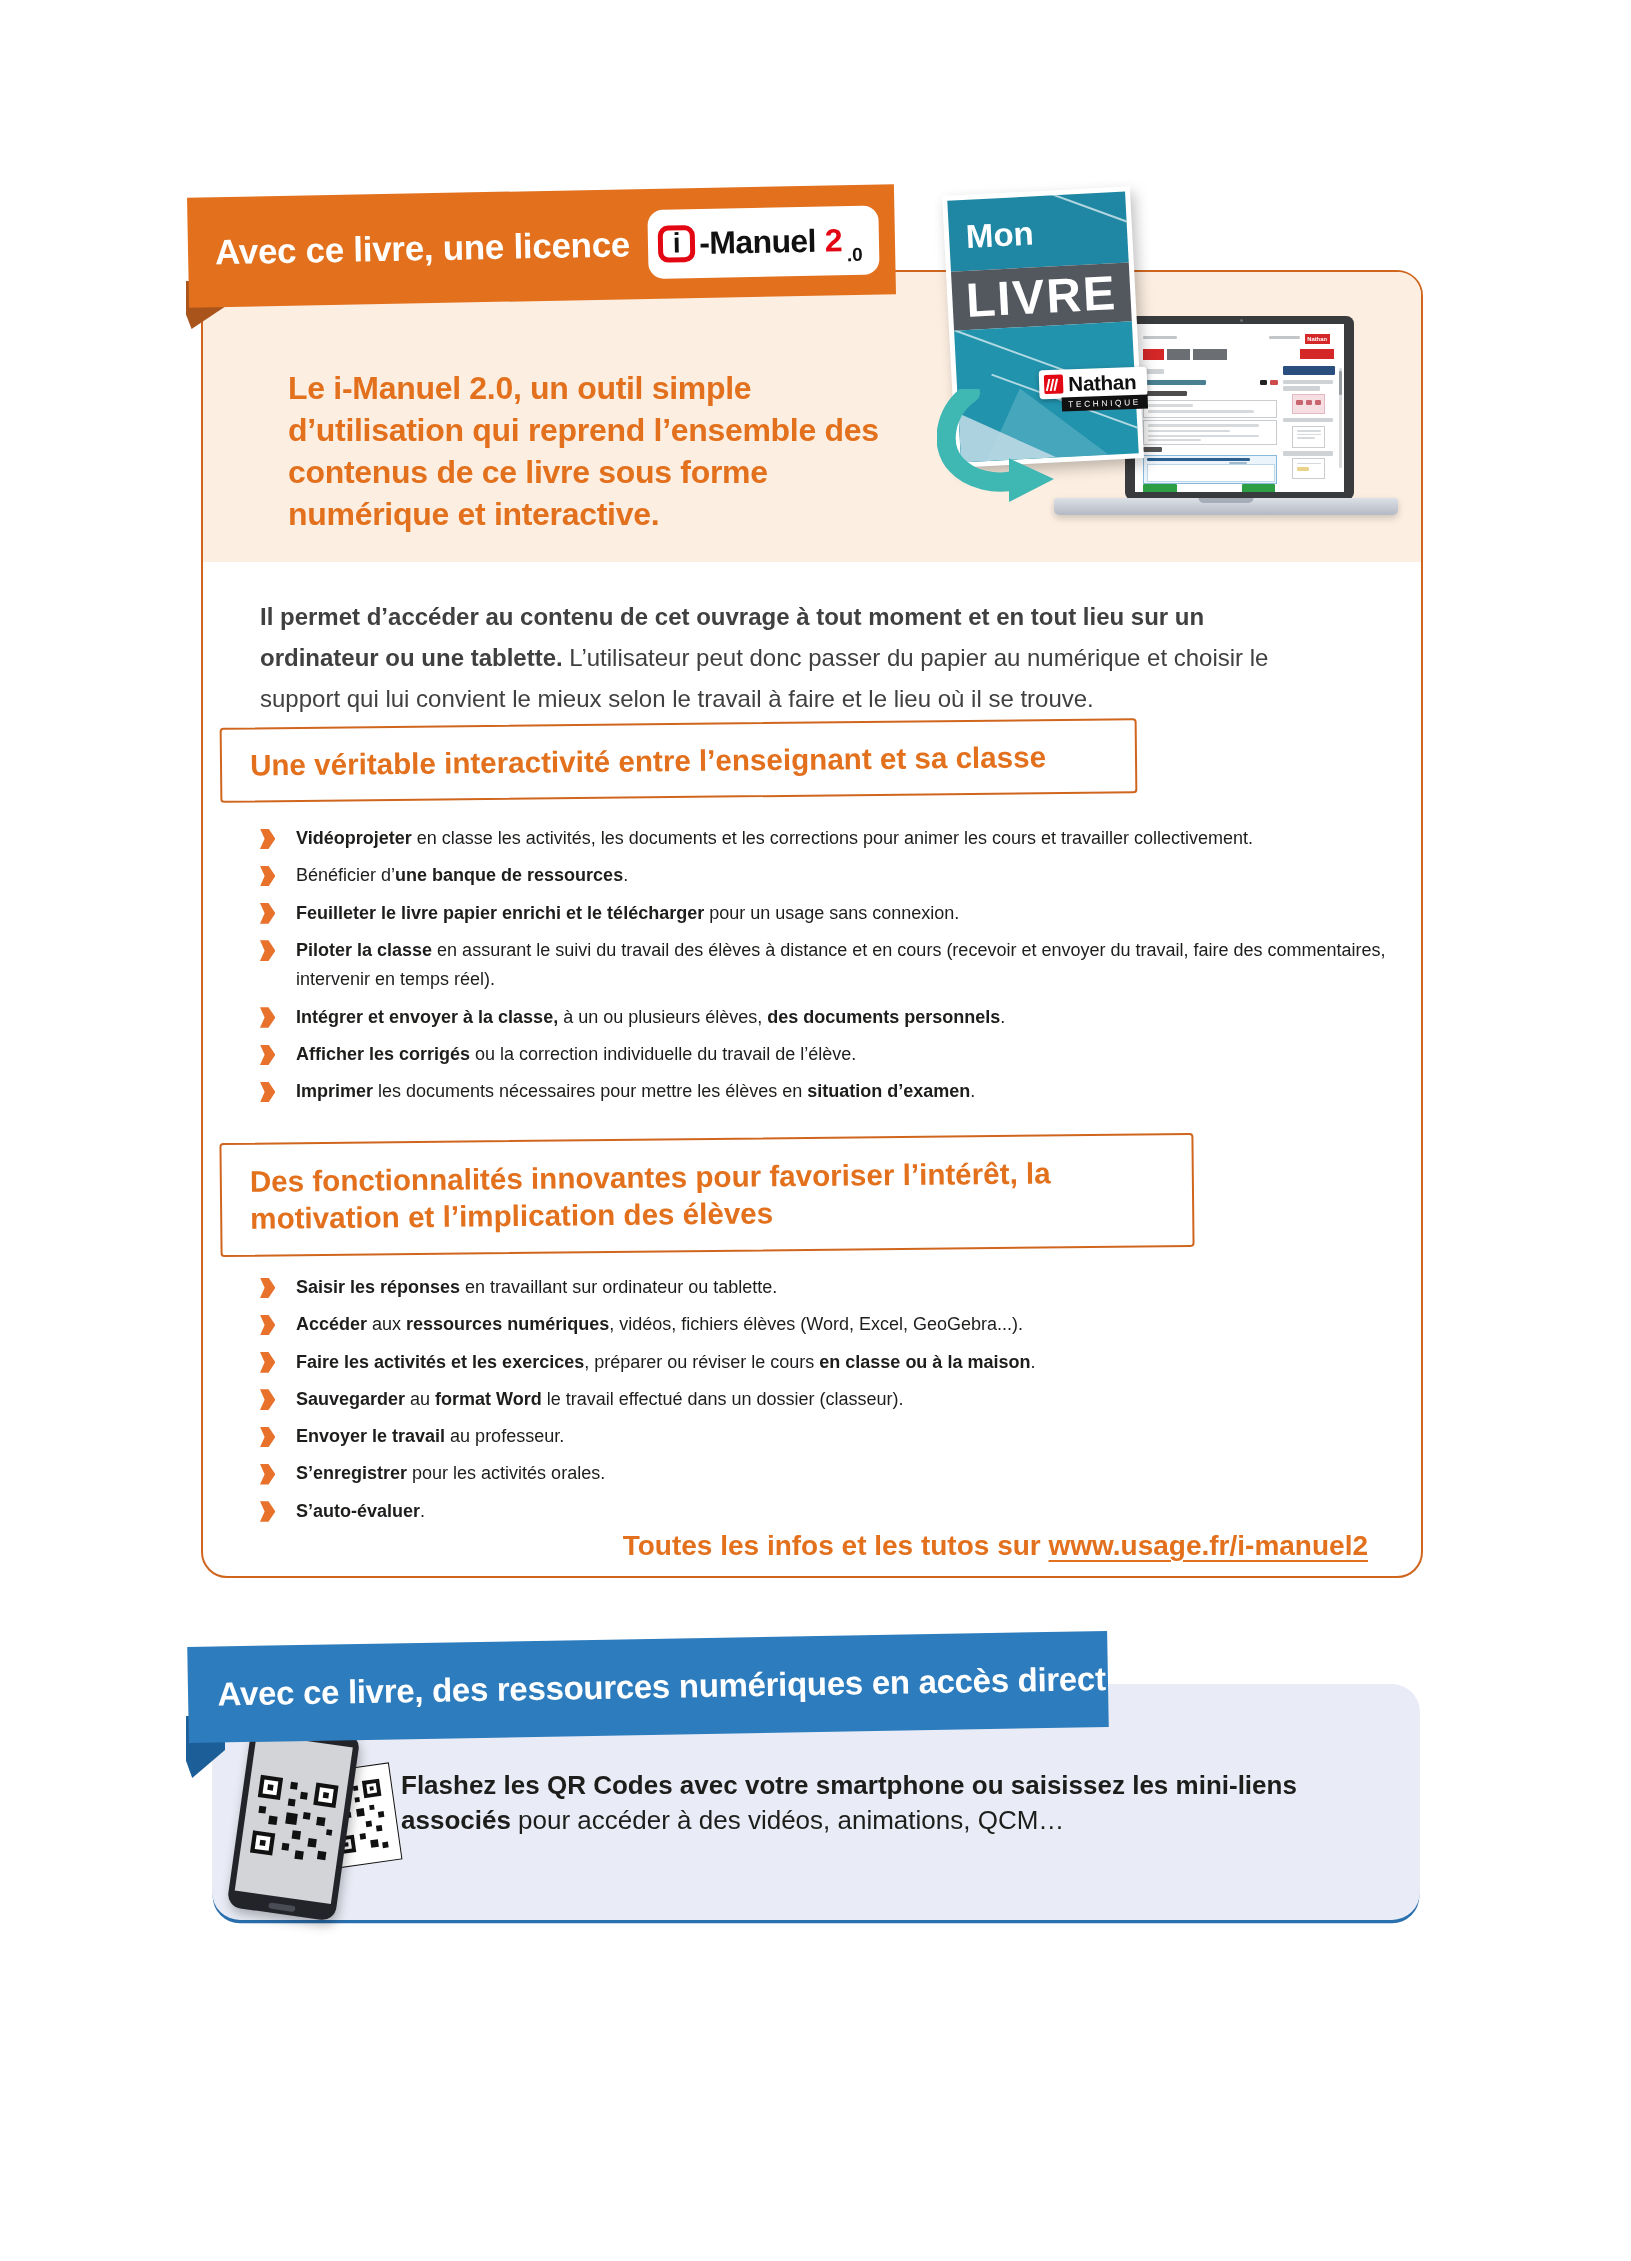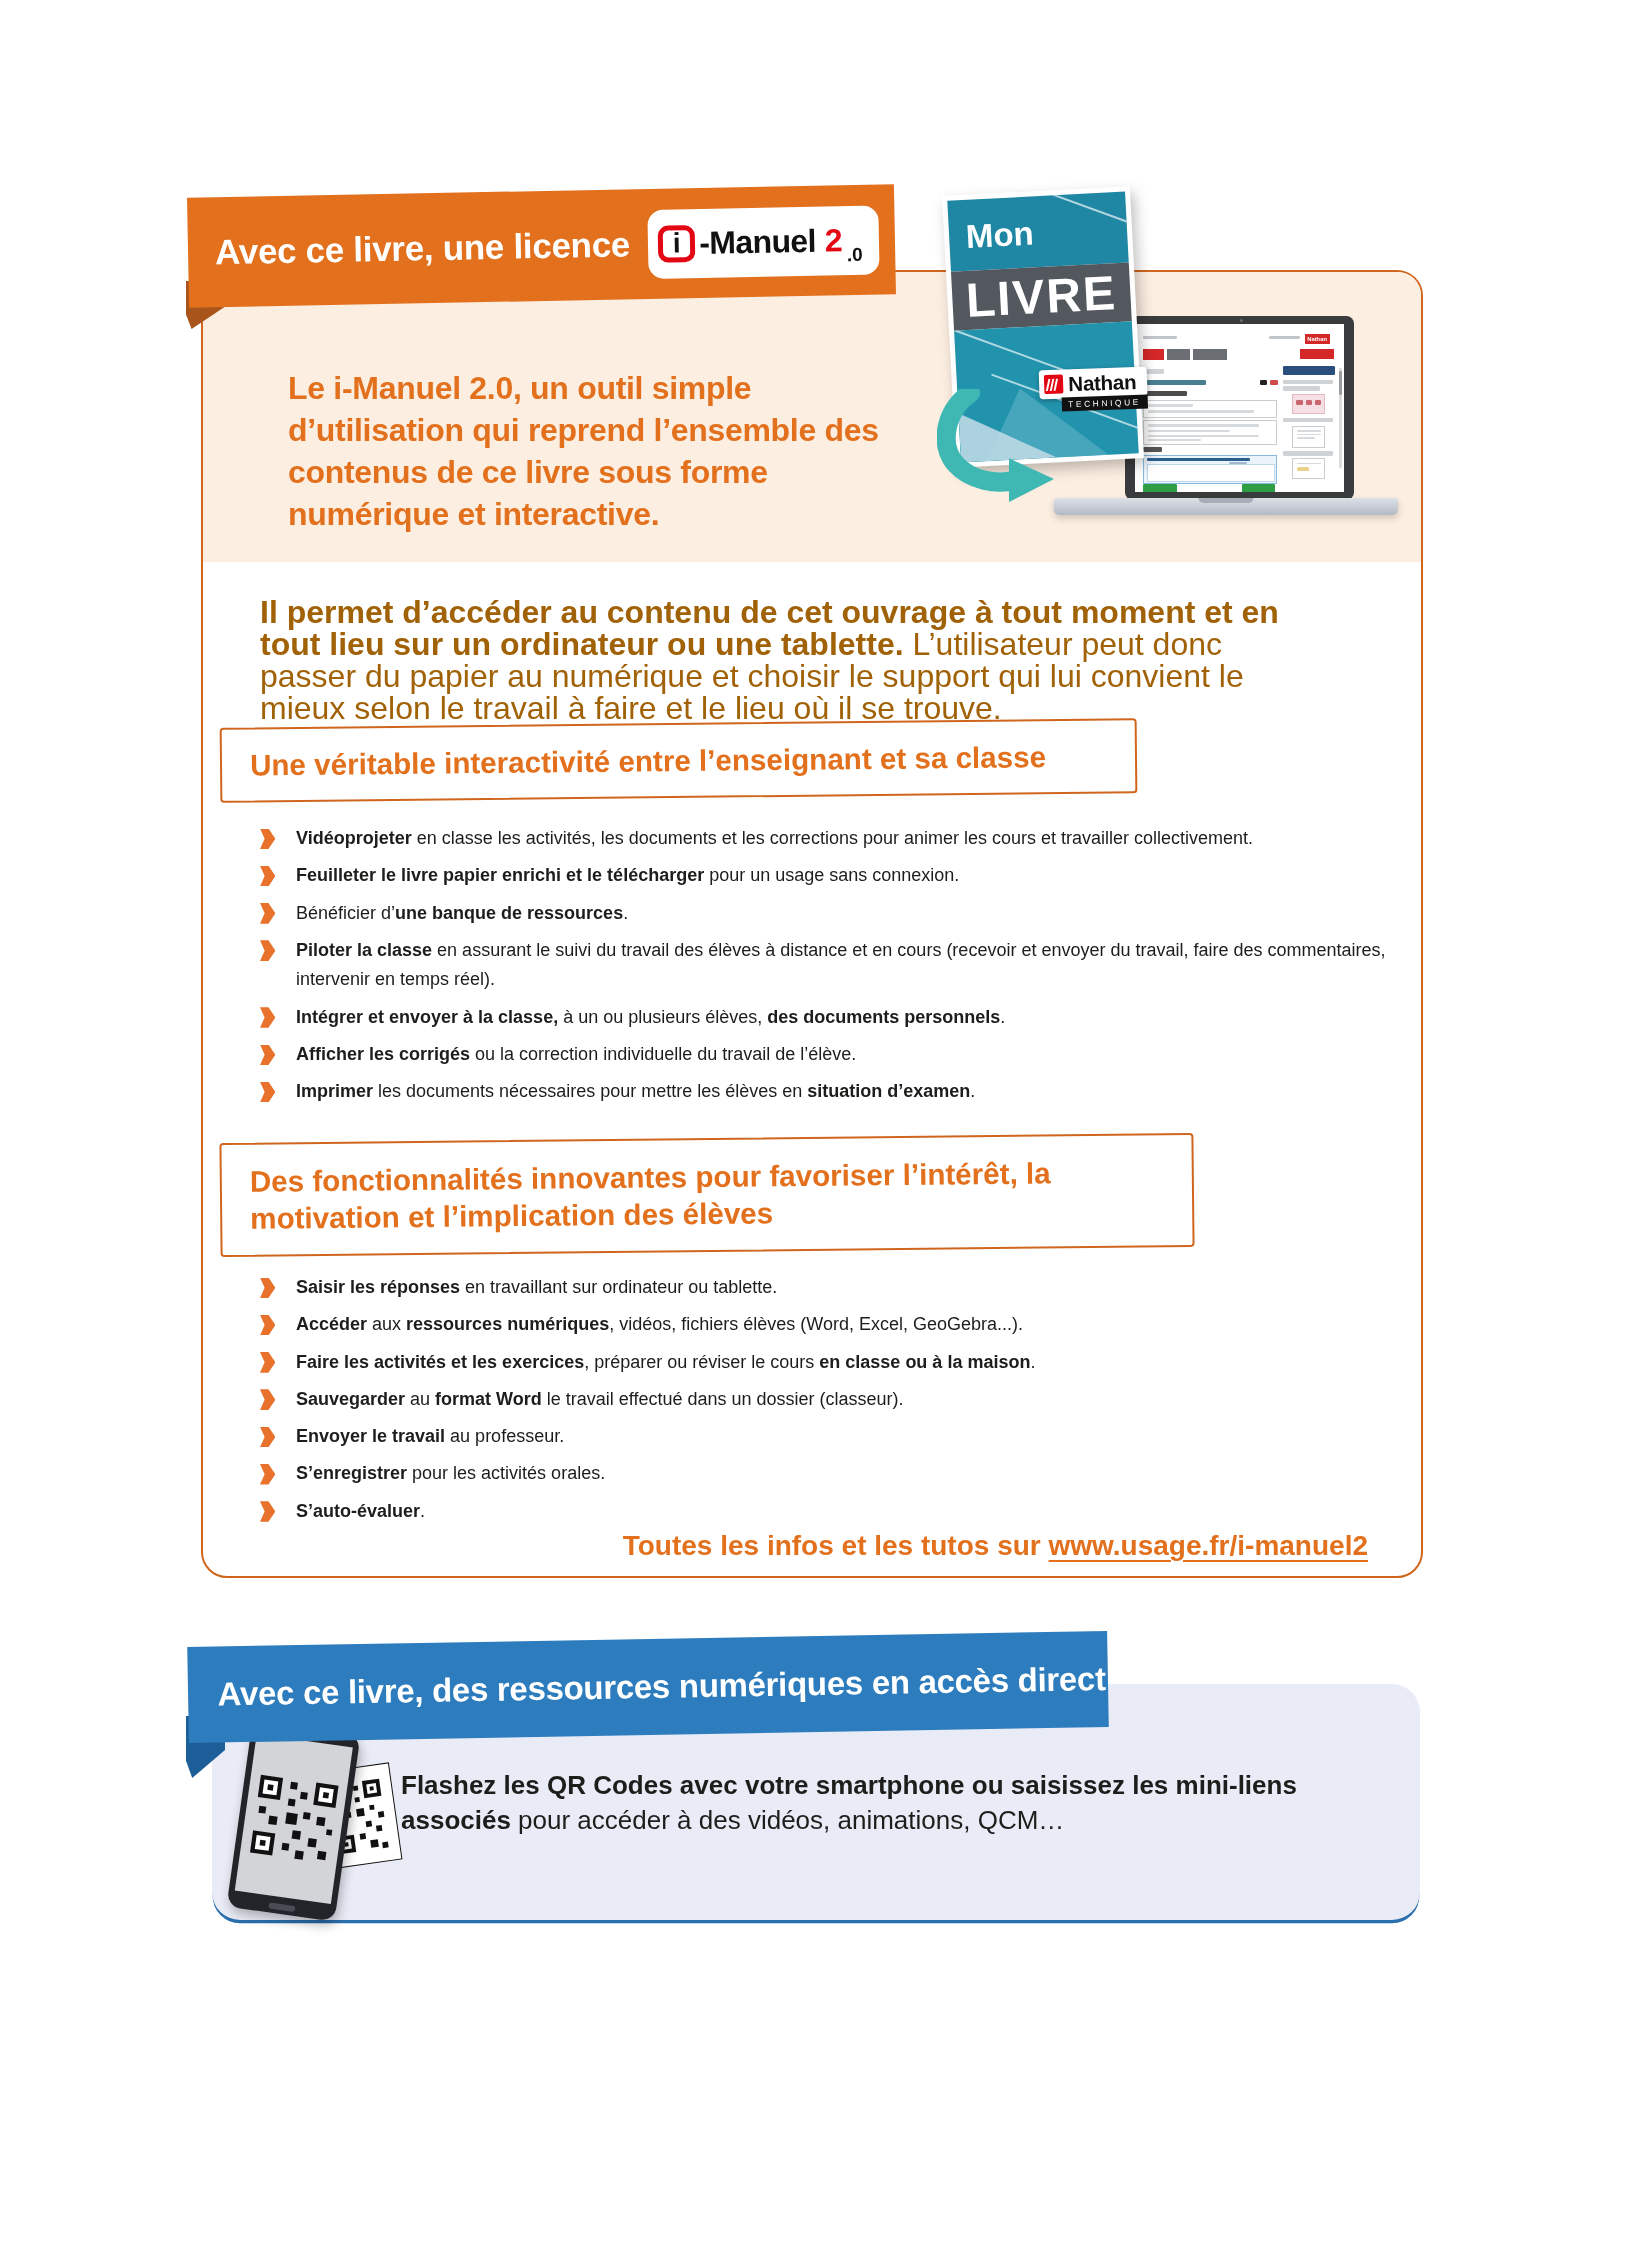--- a/index.html
+++ b/index.html
@@ -23,21 +23,21 @@
   .imanuel-vs{color:#111;font-weight:700;font-size:19px;align-self:flex-end;margin-bottom:9px;}
 
   
   .main-box{position:absolute;left:201px;top:270px;width:1222px;height:1308px;background:#ffffff;
     border:2.6px solid #d0661e;border-radius:26px;box-sizing:border-box;z-index:1;}
   .peach{position:absolute;left:0;top:0;width:100%;height:290px;background:#fceee1;
     border-radius:23px 23px 0 0;}
   .intro-heading{position:absolute;left:288px;top:367px;width:604px;z-index:2;
     color:#e2701d;font-size:32px;font-weight:700;line-height:42px;letter-spacing:-0.3px;}
   .intro-par{position:absolute;left:260px;top:596px;width:1021px;z-index:2;
-    font-size:32px;line-height:32px;color:#a16207;}
+    font-size:24px;line-height:41px;color:#404040;}
 
   
   .book{position:absolute;left:949px;top:191px;width:188px;height:272px;z-index:3;
     transform:rotate(-3deg);background:#ffffff;padding:5.1px;box-sizing:border-box;
     box-shadow:3.9px 6.4px 14px rgba(0,0,0,.25);}
   .book-top{position:relative;height:71px;background:#1f87a3;overflow:hidden;}
   .book-mon{position:absolute;left:16.7px;top:18px;color:#fff;font-size:33px;font-weight:700;}
   .book-band{position:relative;height:59px;background:#53585e;display:flex;align-items:center;justify-content:center;overflow:hidden;}
   .book-livre{color:#fff;font-size:48px;font-weight:800;letter-spacing:1.9px;}
   .book-bottom{position:relative;height:132px;background:#2293ad;overflow:hidden;}
@@ -231,22 +231,22 @@
   <svg class="arrow-svg" width="135" height="122" viewBox="0 0 210 190">
     <path d="M52,6 C 12,34 2,88 30,118 C 52,142 92,150 122,142" fill="none" stroke="#3fb7b3" stroke-width="30" stroke-linecap="round"></path>
     <polygon points="112,108 182,140 112,176" fill="#3fb7b3"></polygon>
   </svg>
 
   <div class="sec-box" id="sec1">
     <span>Une véritable interactivité entre l’enseignant et sa classe</span>
   </div>
   <ul class="feat" id="list1">
       <li><span class="bullet"></span><span><span class="b">Vidéoprojeter</span><span> en classe les activités, les documents et les corrections pour animer les cours et travailler collectivement.</span></span></li>
+      <li><span class="bullet"></span><span><span>Bénéficier d’</span><span class="b">une banque de ressources</span><span>.</span></span></li>
       <li><span class="bullet"></span><span><span class="b">Feuilleter le livre papier enrichi et le télécharger</span><span> pour un usage sans connexion.</span></span></li>
-      <li><span class="bullet"></span><span><span>Bénéficier d’</span><span class="b">une banque de ressources</span><span>.</span></span></li>
       <li><span class="bullet"></span><span><span class="b">Piloter la classe</span><span> en assurant le suivi du travail des élèves à distance et en cours (recevoir et envoyer du travail, faire des commentaires, intervenir en temps réel).</span></span></li>
       <li><span class="bullet"></span><span><span class="b">Intégrer et envoyer à la classe,</span><span> à un ou plusieurs élèves, </span><span class="b">des documents personnels</span><span>.</span></span></li>
       <li><span class="bullet"></span><span><span class="b">Afficher les corrigés</span><span> ou la correction individuelle du travail de l’élève.</span></span></li>
       <li><span class="bullet"></span><span><span class="b">Imprimer</span><span> les documents nécessaires pour mettre les élèves en </span><span class="b">situation d’examen</span><span>.</span></span></li>
     </ul>
 
   <div class="sec-box" id="sec2">
     <span>Des fonctionnalités innovantes pour favoriser l’intérêt, la motivation et l’implication des élèves</span>
   </div>
   <ul class="feat" id="list2">

